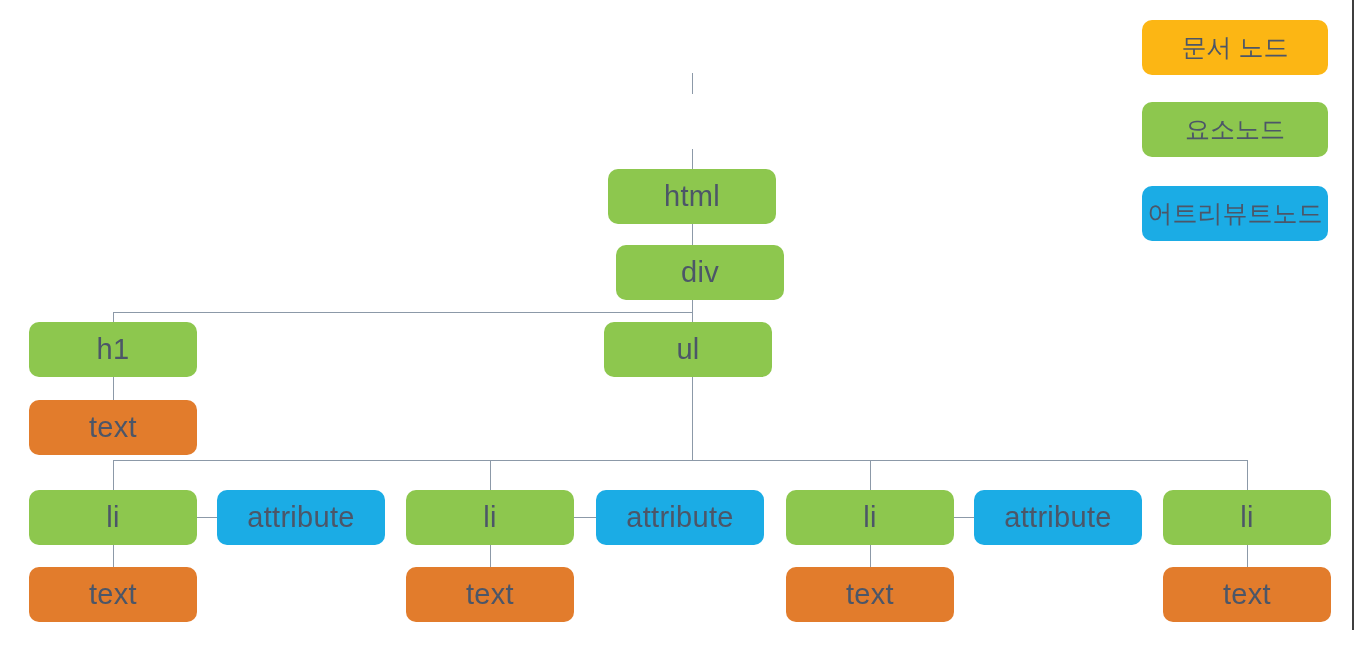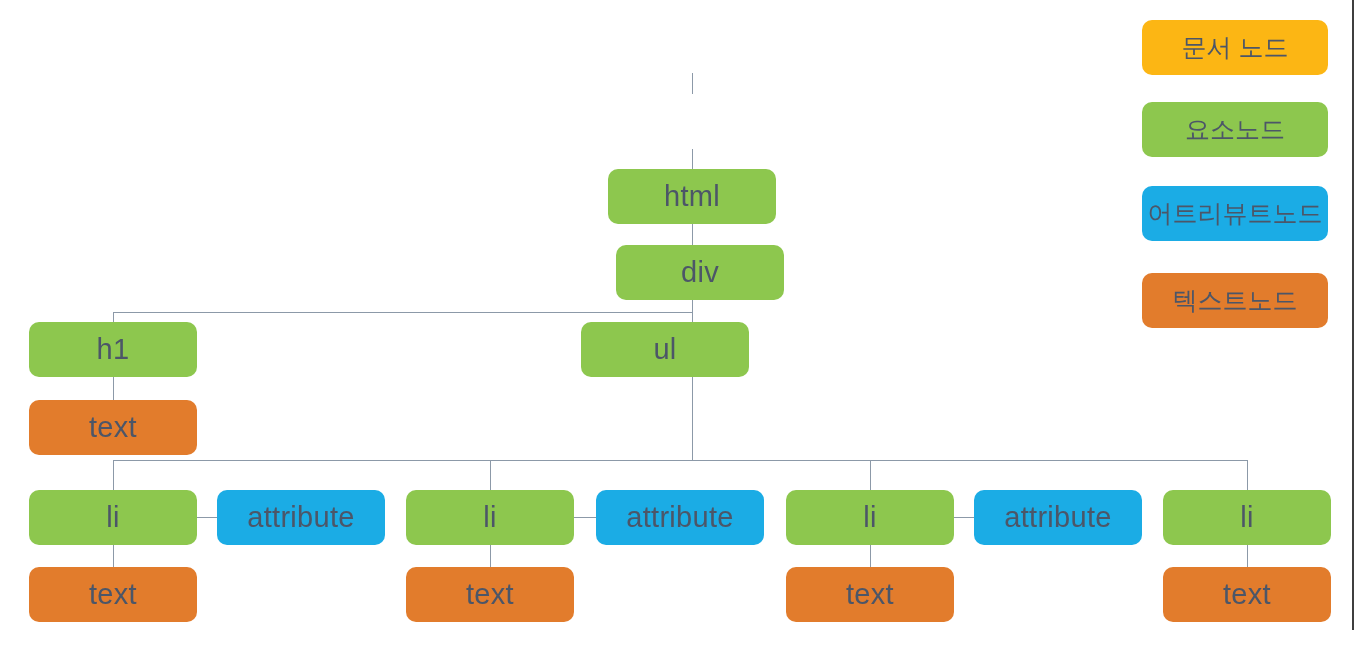--- a/index.html
+++ b/index.html
@@ -52,21 +52,21 @@
   }
   .v { width: 1px; }
   .h { height: 1px; }
 
   
   .pos-document   { left: 608px;  top: 18px;  }
   .pos-html       { left: 608px;  top: 94px;  }
   .pos-body       { left: 608px;  top: 169px; }
   .pos-div        { left: 608px;  top: 245px; margin-left: 8px; }
   .pos-h1         { left: 29px;   top: 322px; }
-  .pos-ul         { left: 581px;  top: 322px; }
+  .pos-ul         { left: 604px;  top: 322px; }
   .pos-h1-text    { left: 29px;   top: 400px; }
   .pos-li-1       { left: 29px;   top: 490px; }
   .pos-attr-1     { left: 217px;  top: 490px; }
   .pos-li-2       { left: 406px;  top: 490px; }
   .pos-attr-2     { left: 596px;  top: 490px; }
   .pos-li-3       { left: 786px;  top: 490px; }
   .pos-attr-3     { left: 974px;  top: 490px; }
   .pos-li-4       { left: 1163px; top: 490px; }
   .pos-text-1     { left: 29px;   top: 567px; }
   .pos-text-2     { left: 406px;  top: 567px; }
@@ -154,17 +154,16 @@
   <div class="node pos-li-4" style="background-color: rgb(141, 199, 78);">li</div>
 
   <div class="node pos-text-1" style="background-color: rgb(226, 124, 44);">text</div>
   <div class="node pos-text-2" style="background-color: rgb(226, 124, 44);">text</div>
   <div class="node pos-text-3" style="background-color: rgb(226, 124, 44);">text</div>
   <div class="node pos-text-4" style="background-color: rgb(226, 124, 44);">text</div>
 
   <div class="legend-box pos-legend-1" style="background-color: rgb(252, 182, 20);">문서 노드</div>
   <div class="legend-box pos-legend-3" style="background-color: rgb(27, 172, 229);">어트리뷰트노드</div>
   <div class="legend-box pos-legend-2" style="background-color: rgb(141, 199, 78);">요소노드</div>
-  <div class="legend-box pos-legend-4" style="background-color: rgb(226, 124, 44);">텍스트노드</div>
 
   <div class="edge-line"></div>
 
 </div>
 
 </body></html>

